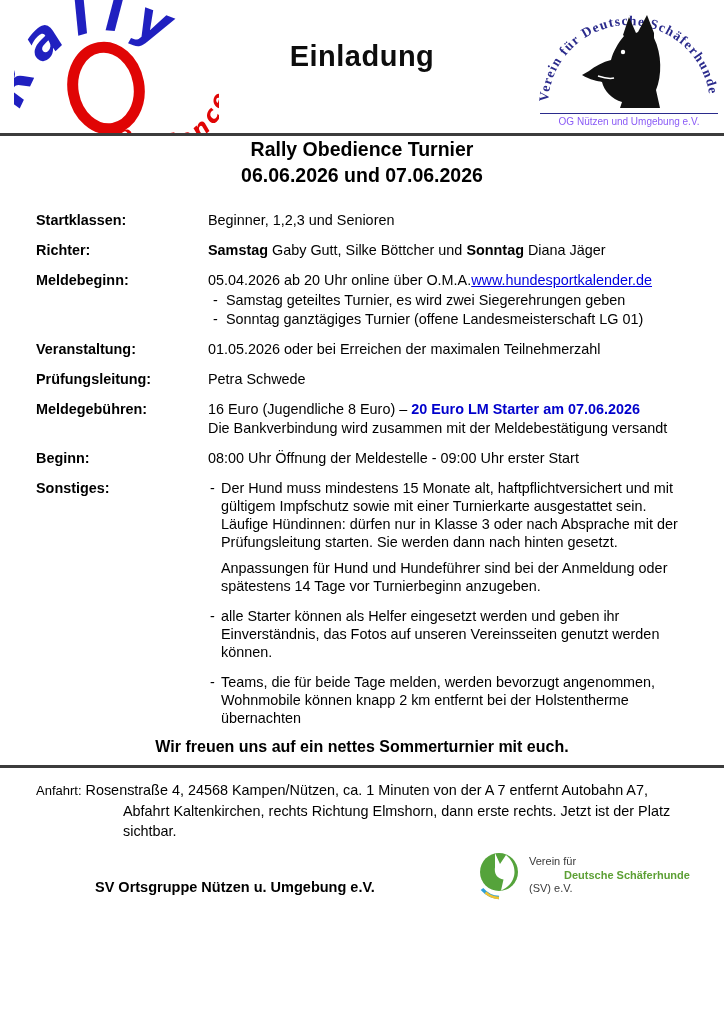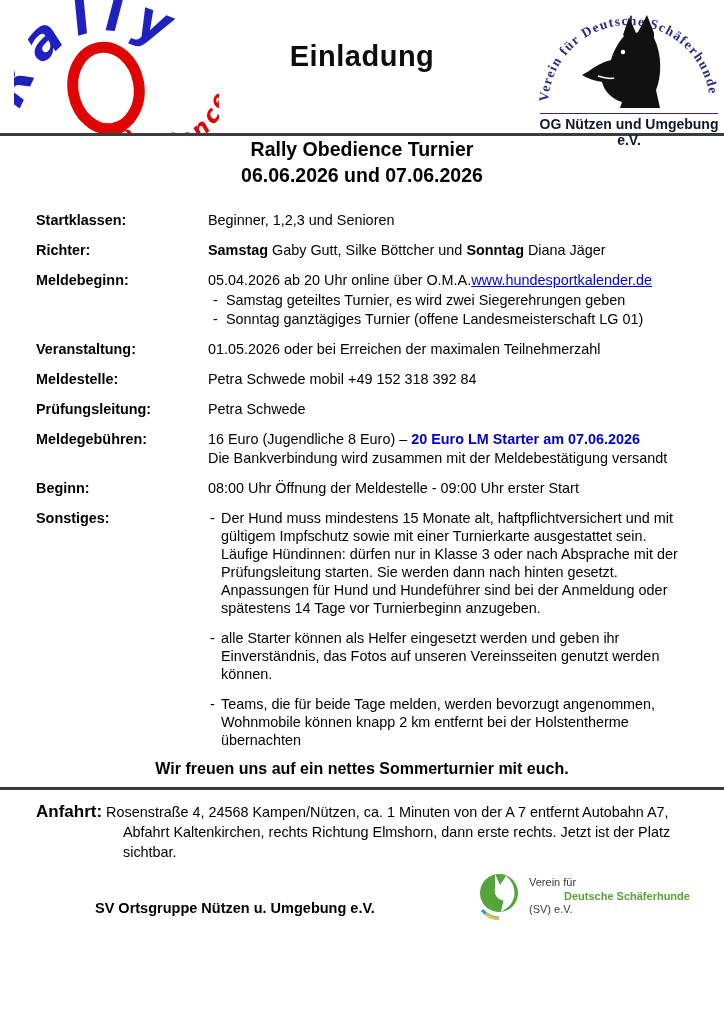--- a/index.html
+++ b/index.html
@@ -9,41 +9,41 @@
     font-family:"Liberation Sans", sans-serif; color:#000; font-size:14.4px;
   }
   .header { position:relative; height:133px; }
   .main-title {
     position:absolute; left:0; right:0; top:40px; text-align:center;
     font-size:29px; font-weight:bold; color:#0d0d0d; letter-spacing:.5px;
   }
   .logo-left { position:absolute; left:14px; top:0; width:205px; height:133px; }
   .logo-right { position:absolute; right:4px; top:2px; width:182px; text-align:center; }
   .og-line { border-top:1.5px solid #2b2b8c; margin:2px 2px 2px 2px; }
-  .og-text { color:#0f172a; font-weight:bold; font-size:14px; padding-bottom:2px; }
+  .og-text { color:#8b5cf6; font-weight:normal; font-size:10px; padding-bottom:2px; }
   .rule { border:none; border-top:3px solid #3c3c3c; height:0; }
   .title-block { text-align:center; font-weight:bold; font-size:19.5px; line-height:26px; }
   .details { margin:23px 30px 0 36px; }
   .row { display:flex; margin-bottom:11px; line-height:19px; }
   .row .label { flex:0 0 172px; font-weight:bold; }
   .row .value { flex:1; }
   .dash-list { margin-top:1px; }
   .dash-item { display:flex; }
   .dash-item .dash { flex:0 0 18px; padding-left:5px; }
   a.link { color:#0000e0; text-decoration:underline; cursor:pointer; }
   .fee-highlight { color:#0000cc; font-weight:bold; }
   .bullets { line-height:18px; }
   .bullet { display:flex; margin-bottom:12px; }
   .bullet .dash { flex:0 0 13px; padding-left:2px; }
   .bullet:last-child { margin-bottom:0; }
-  .para3 { margin-top:0; }
+  .para3 { margin-top:8px; }
   .closing { margin-top:6px; text-align:center; font-weight:bold; font-size:16px; }
   .rule2 { margin-top:9px; }
   .anfahrt { margin:12px 30px 0 36px; line-height:20px; }
-  .anfahrt .label { font-weight:bold; font-size:17px; }
+  .anfahrt .label { font-weight:normal; font-size:13px; }
   .anfahrt .cont { padding-left:87px; }
   .footer { position:relative; height:110px; margin-top:8px; }
   .org { position:absolute; left:95px; top:30px; font-weight:bold; font-size:14.5px; }
   .sv-logo { position:absolute; left:478px; top:0; width:220px; }
   .sv-top { display:flex; align-items:flex-start; }
   .sv-text { margin-left:7px; font-size:11px; line-height:13.5px; padding-top:6px; color:#3a3a3a; }
   .sv-green { color:#5da035; font-weight:bold;padding-left:35px; }
 </style>
 </head>
 <body>
@@ -132,24 +132,20 @@
         </div>
       </div>
     </div>
   </div>
 
   <div class="row">
     <div class="label">Veranstaltung:</div>
     <div class="value">01.05.2026  oder bei Erreichen der maximalen Teilnehmerzahl</div>
   </div>
 
-  <div class="row">
-    <div class="label">Meldestelle:</div>
-    <div class="value">Petra Schwede mobil +49 152 318 392 84</div>
-  </div>
 
   <div class="row">
     <div class="label">Prüfungsleitung:</div>
     <div class="value">Petra Schwede</div>
   </div>
 
   <div class="row">
     <div class="label">Meldegebühren:</div>
     <div class="value">
       <div><span>16 Euro (Jugendliche 8 Euro) – </span><span class="fee-highlight">20 Euro LM Starter am 07.06.2026</span></div>

